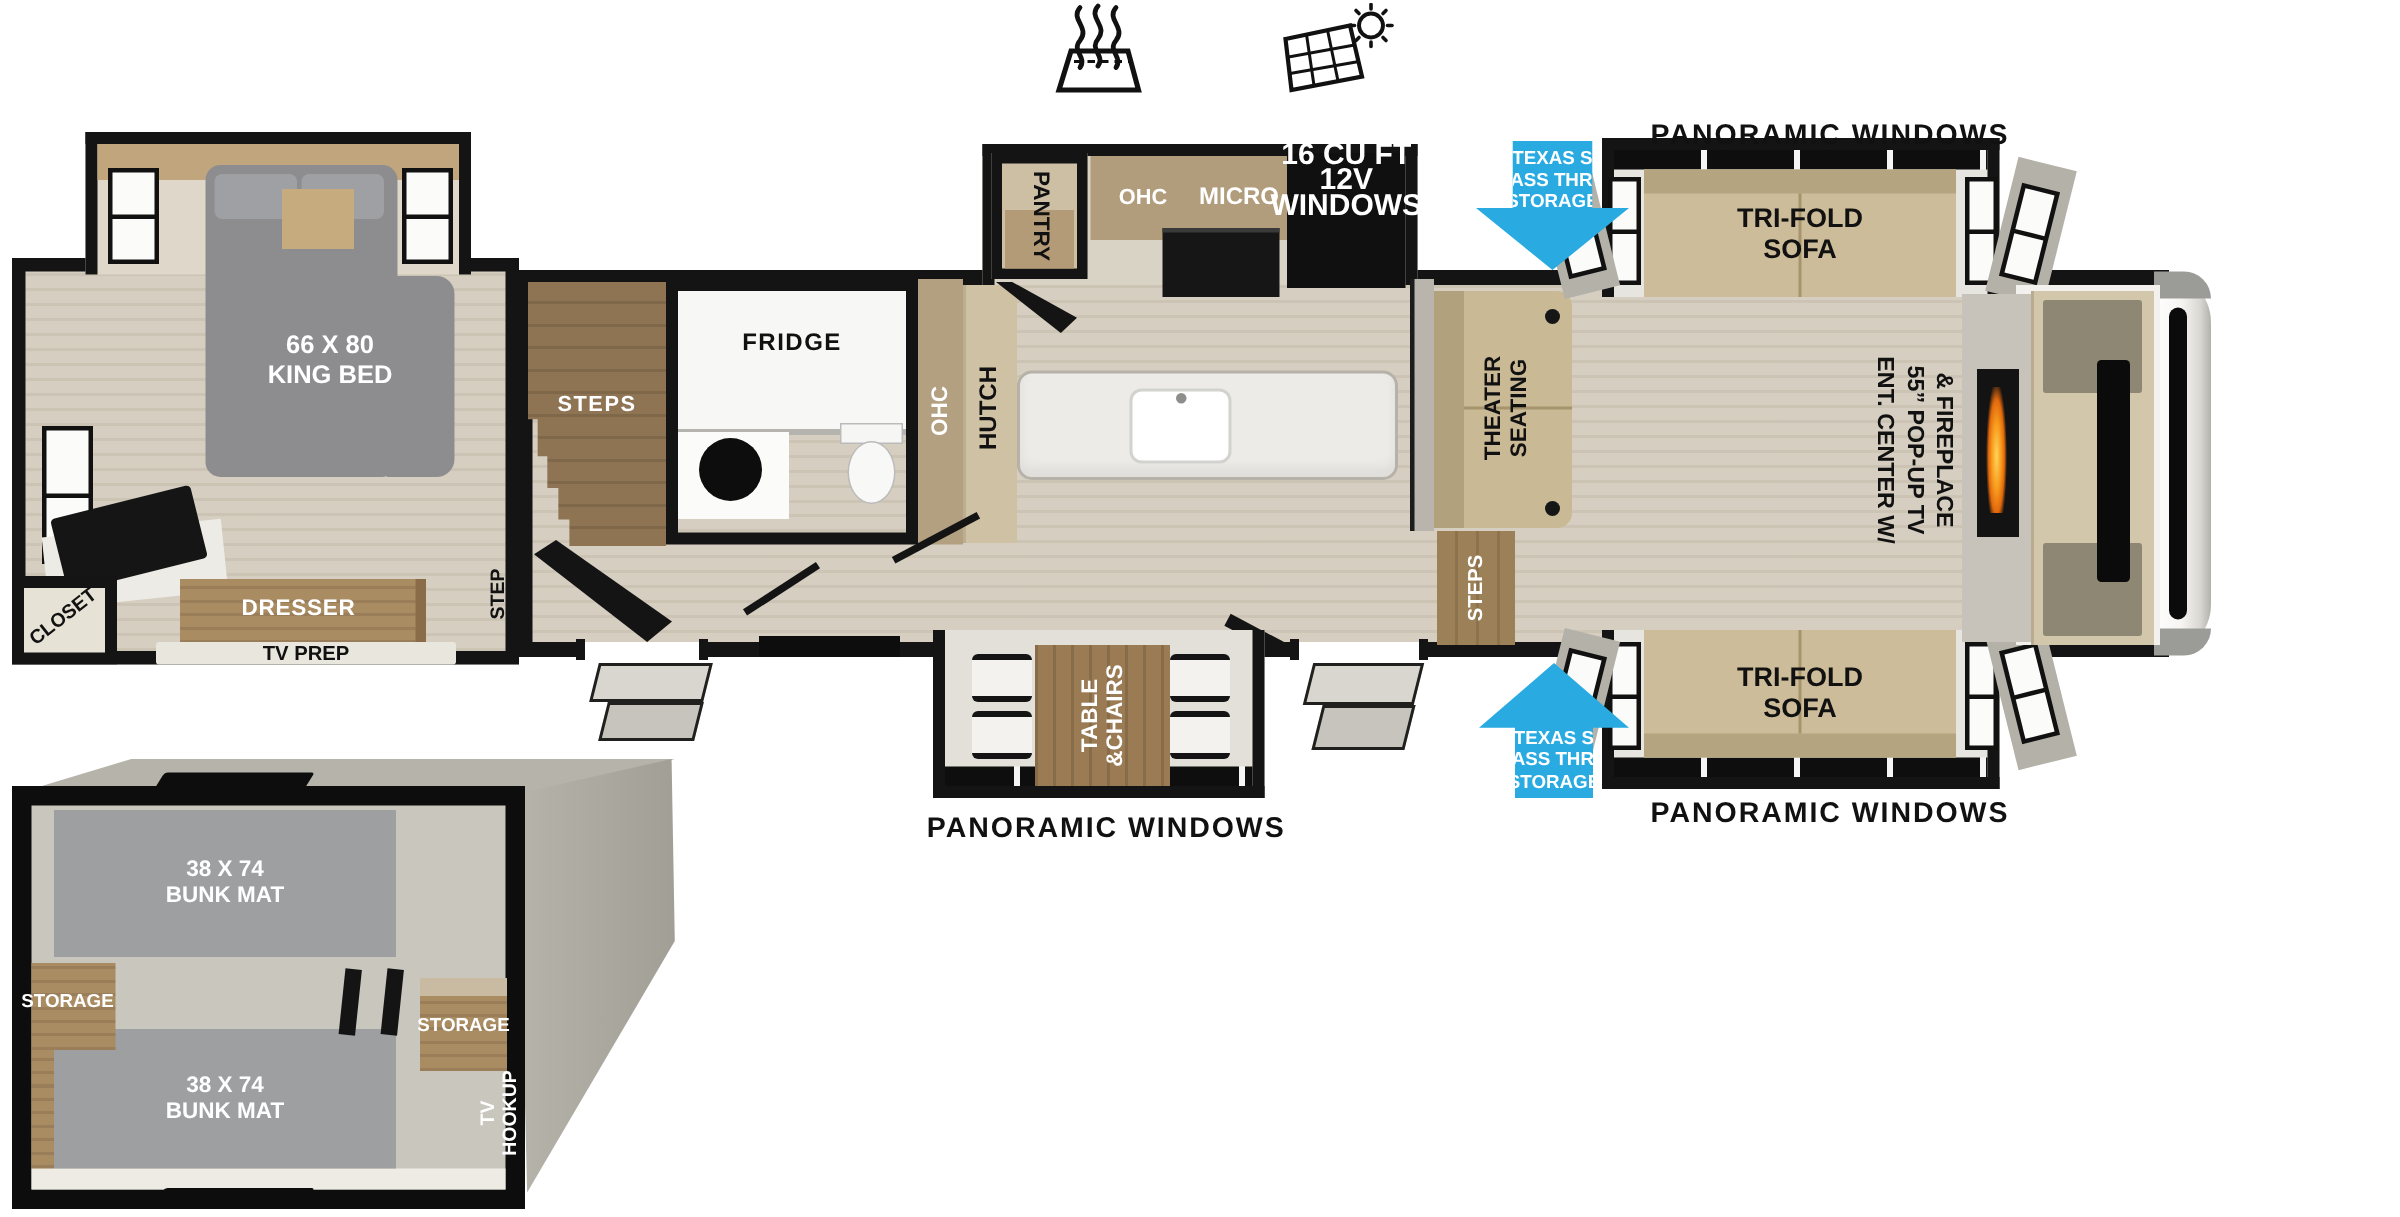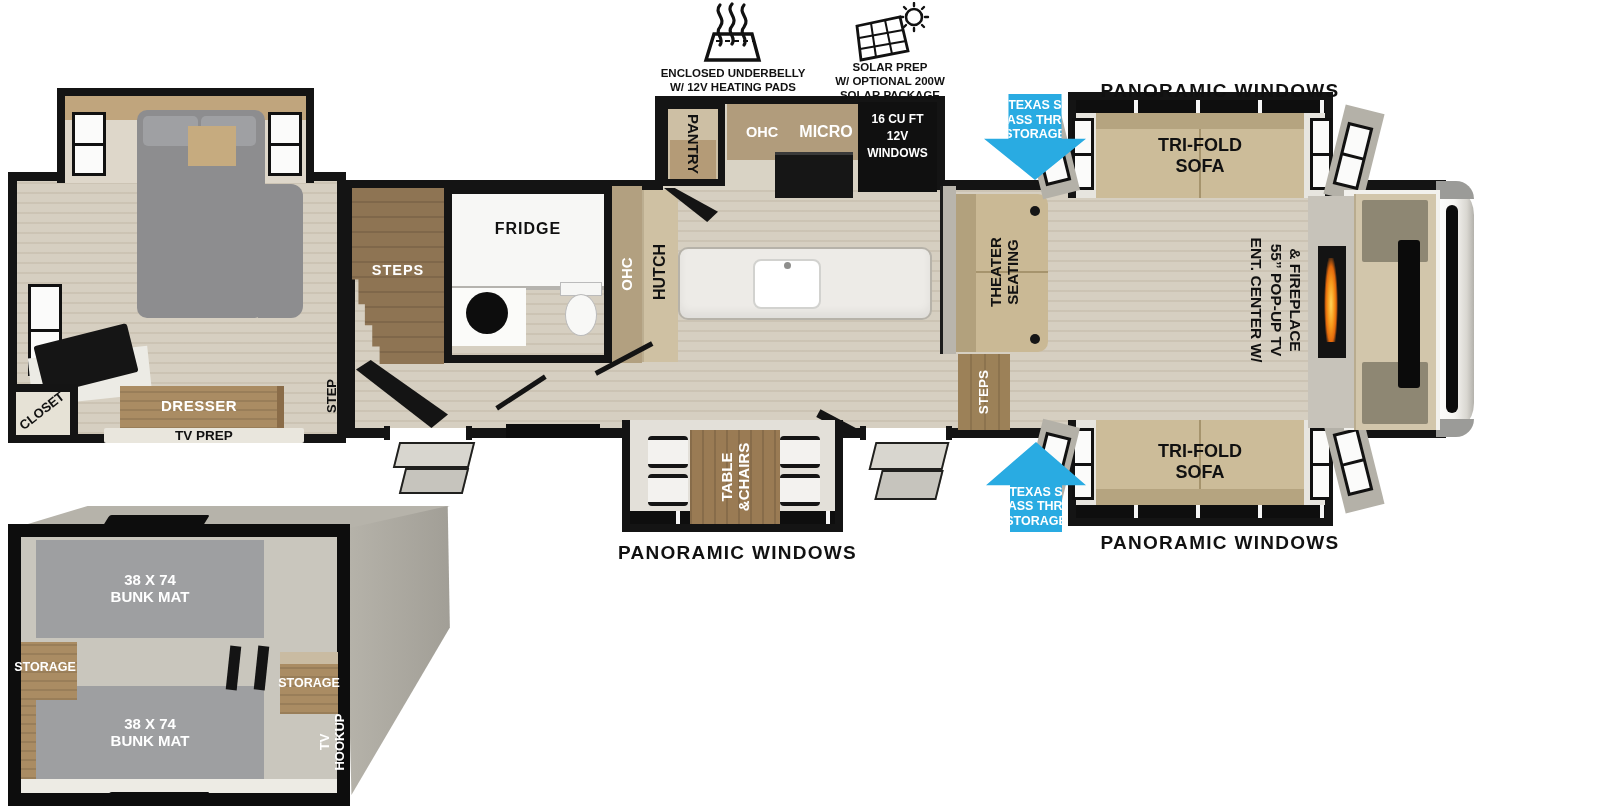--- a/index.html
+++ b/index.html
@@ -71,20 +71,24 @@
   <div class="win" style="left:268px;top:112px;width:34px;height:64px;">
       <i></i>
       <i></i>
     </div>
 
   <div class="abs" style="left:137px;top:110px;width:128px;height:208px;background:#8d8d8f;border-radius:10px;"></div>
   <div class="abs" style="left:258px;top:184px;width:45px;height:134px;background:#8d8d8f;border-radius:0 12px 12px 0;"></div>
   <div class="abs" style="left:143px;top:116px;width:55px;height:30px;background:#9fa0a3;border-radius:5px;"></div>
   <div class="abs" style="left:201px;top:116px;width:55px;height:30px;background:#9fa0a3;border-radius:5px;"></div>
   <div class="abs" style="left:188px;top:126px;width:48px;height:40px;background:#c6ab7f;"></div>
+  <div class="lbl ctr white" style="left:140px;top:220px;width:160px;height:40px;font-size:17px;line-height:20px;">
+    <span class="line">66 X 80</span>
+      <span class="line">KING BED</span>
+  </div>
 
   <div class="win" style="left:28px;top:284px;width:34px;height:92px;">
       <i></i>
       <i></i>
     </div>
   <div class="abs" style="left:30px;top:352px;width:120px;height:48px;background:#ecebe5;transform:rotate(-6deg);"></div>
   <div class="abs" style="left:38px;top:334px;width:96px;height:50px;background:#151515;border-radius:3px;transform:rotate(-14deg);"></div>
 
   <div class="abs" style="left:8px;top:384px;width:70px;height:59px;border:8px solid #141414;background:#e6e2d6;"></div>
   <div class="lbl" style="left:16px;top:404px;font-size:13px;transform:rotate(-38deg);">CLOSET</div>
@@ -136,21 +140,21 @@
   </div>
   <div class="abs" style="left:727px;top:104px;width:131px;height:56px;background:#b19c7c;"></div>
   <div class="lbl ctr white" style="left:727px;top:124px;width:70px;height:16px;font-size:14.5px;">
     <span>OHC</span>
   </div>
   <div class="lbl ctr white" style="left:794px;top:124px;width:64px;height:16px;font-size:16px;">
     <span>MICRO</span>
   </div>
   <div class="abs" style="left:775px;top:152px;width:78px;height:46px;background:#161616;border-top:3px solid #3a3a3a;"></div>
   <div class="abs" style="left:858px;top:102px;width:79px;height:90px;background:#101010;"></div>
-  <div class="lbl ctr white" style="left:858px;top:108px;width:79px;height:56px;font-size:12px;line-height:17px;">
+  <div class="lbl ctr white" style="left:858px;top:92px;width:79px;height:56px;font-size:20px;line-height:17px;">
     <span class="line">16 CU FT</span>
     <span class="line">12V</span>
     <span class="line">WINDOWS</span>
   </div>
   <div class="abs" style="left:664px;top:188px;width:54px;height:34px;background:#141414;clip-path:polygon(0 0,20% 0,100% 70%,80% 100%);"></div>
 
   <div class="abs" style="left:678px;top:247px;width:254px;height:73px;background:#edebe7;border:2px solid #b6b2a9;border-radius:10px;box-shadow:inset 0 -6px 8px rgba(0,0,0,.06);"></div>
   <div class="abs" style="left:753px;top:259px;width:68px;height:50px;background:#fff;border:2px solid #d2d2cf;border-radius:8px;"></div>
   <div class="abs" style="left:784px;top:262px;width:7px;height:7px;background:#8e8e8c;border-radius:50%;"></div>
 
@@ -287,49 +291,40 @@
   </div>
   <div class="abs" style="left:106px;top:792px;width:100px;height:12px;background:#0d0d0d;border-radius:2px;transform:skewX(-32deg);"></div>
 
   <svg class="abs" style="left:696px;top:2px;" width="70" height="62" viewBox="0 0 70 62">
     <path d="M24 3 c-7 8 7 13 0 22 c-6 7 5 11 0 18" fill="none" stroke="#111" stroke-width="3.2" stroke-linecap="round"></path>
     <path d="M36 2 c-7 8 7 13 0 22 c-6 7 5 11 0 18" fill="none" stroke="#111" stroke-width="3.2" stroke-linecap="round"></path>
     <path d="M48 3 c-7 8 7 13 0 22 c-6 7 5 11 0 18" fill="none" stroke="#111" stroke-width="3.2" stroke-linecap="round"></path>
     <polygon points="18,32 56,32 63,58 10,58" fill="none" stroke="#111" stroke-width="3.4"></polygon>
     <line x1="20" y1="39" x2="59" y2="39" stroke="#111" stroke-width="2" stroke-dasharray="5 4"></line>
   </svg>
-  <div class="lbl cap-lbl" style="left:638px;top:66px;width:190px;">
-    <span class="line">ENCLOSED UNDERBELLY</span>
-    <span class="line">W/ 12V HEATING PADS</span>
-  </div>
   <svg class="abs" style="left:852px;top:2px;" width="78" height="60" viewBox="0 0 78 60">
     <circle cx="62" cy="15" r="8" fill="none" stroke="#111" stroke-width="2.6"></circle>
     <g stroke="#111" stroke-width="2.4" stroke-linecap="round">
       <line x1="62" y1="1" x2="62" y2="4"></line>
         <line x1="62" y1="26" x2="62" y2="29"></line>
       <line x1="48" y1="15" x2="51" y2="15"></line>
         <line x1="73" y1="15" x2="76" y2="15"></line>
       <line x1="52" y1="5" x2="54" y2="7"></line>
         <line x1="70" y1="23" x2="72" y2="25"></line>
       <line x1="72" y1="5" x2="70" y2="7"></line>
         <line x1="54" y1="23" x2="52" y2="25"></line>
     </g>
     <polygon points="5,24 48,15 56,49 9,58" fill="#fff" stroke="#111" stroke-width="2.8"></polygon>
     <g stroke="#111" stroke-width="2">
       <line x1="19" y1="21" x2="24" y2="55"></line>
         <line x1="33" y1="18" x2="40" y2="52"></line>
       <line x1="7" y1="36" x2="51" y2="28"></line>
         <line x1="8" y1="47" x2="54" y2="39"></line>
     </g>
   </svg>
-  <div class="lbl cap-lbl" style="left:828px;top:60px;width:124px;">
-    <span class="line">SOLAR PREP</span>
-    <span class="line">W/ OPTIONAL 200W</span>
-    <span class="line">SOLAR PACKAGE</span>
-  </div>
 
   <div class="lbl pano" style="left:1080px;top:80px;width:280px;">
     <span>PANORAMIC WINDOWS</span>
   </div>
   <div class="lbl pano" style="left:1080px;top:532px;width:280px;">
     <span>PANORAMIC WINDOWS</span>
   </div>
   <div class="lbl pano" style="left:580px;top:542px;width:315px;">
     <span>PANORAMIC WINDOWS</span>
   </div>

